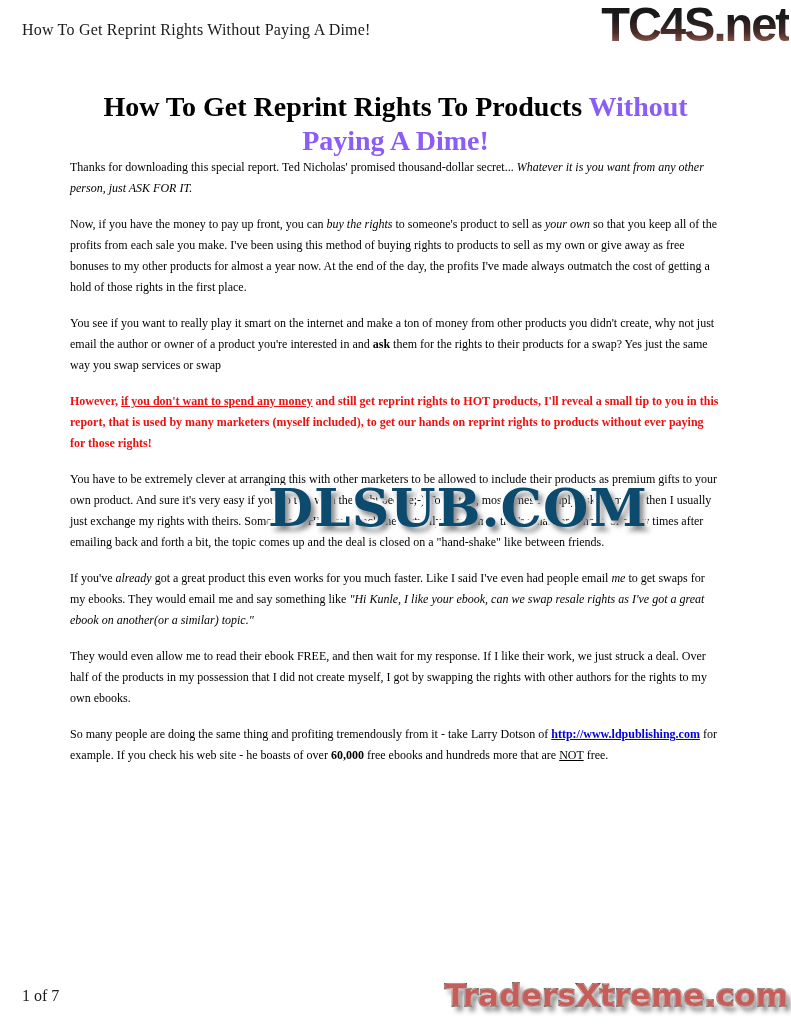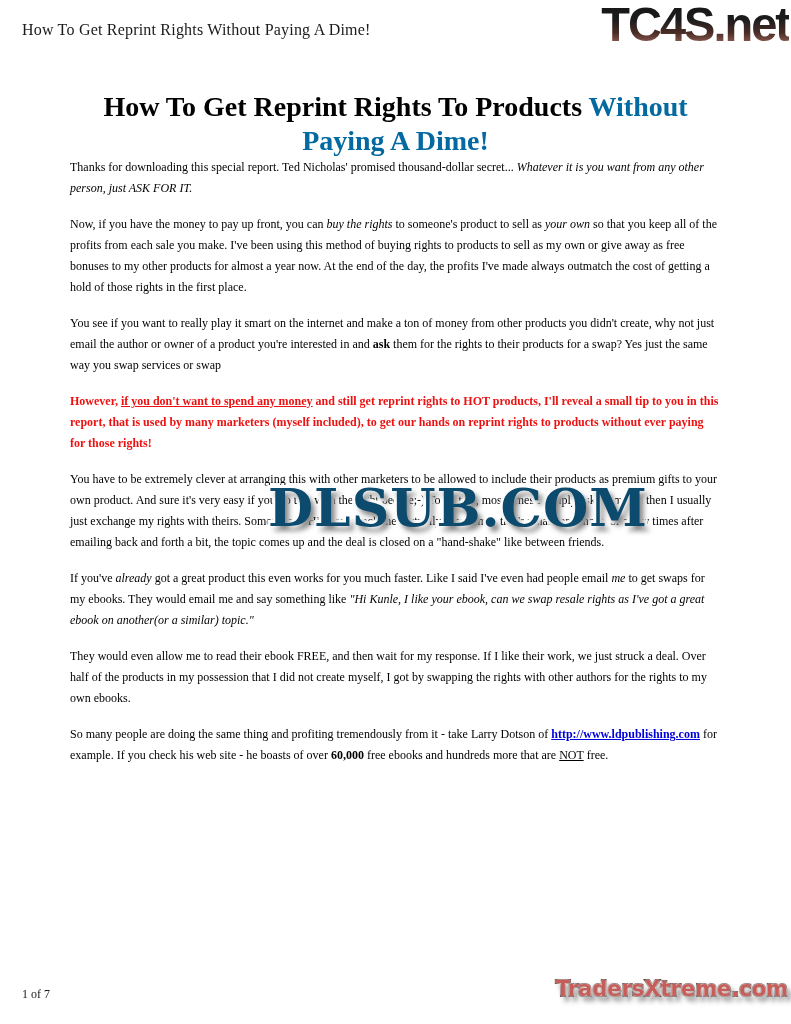--- a/index.html
+++ b/index.html
@@ -14,44 +14,44 @@
     position:absolute;right:2px;top:-2px;
     font-family:"Liberation Sans",sans-serif;font-weight:bold;font-size:47px;line-height:1.05;
     letter-spacing:-2px;transform:scaleY(1.04);transform-origin:top right;
     background:linear-gradient(180deg,#141414 0%,#1c1c1c 42%,#4a2c27 68%,#8a5a50 88%,#b5928a 100%);
     -webkit-background-clip:text;background-clip:text;color:transparent;
   }
   .doc-title{
     position:absolute;left:65px;top:71px;width:661px;text-align:center;
     font-weight:bold;font-size:28px;line-height:34px;color:#000;
   }
-  .doc-title .red{color:#0369a1;}
+  .doc-title .red{color:#8b5cf6;}
   .doc-body{
     position:absolute;left:70px;top:157px;width:650px;
     font-size:12px;line-height:21px;
   }
   .para{margin:0 0 15px 0;}
   .para.warning{color:#ee1111;font-weight:bold;}
   .i{font-style:italic;}
   .b{font-weight:bold;}
   .u{text-decoration:underline;}
   .link{color:#0000dd;font-weight:bold;text-decoration:underline;cursor:pointer;text-align:center;}
   .watermark{
     position:absolute;left:268px;top:482px;
     font-family:"DejaVu Serif",serif;font-weight:bold;font-size:52px;line-height:1;
     letter-spacing:1px;color:#0c4a6e;
     -webkit-text-stroke:6px #ffffff;paint-order:stroke fill;
     text-shadow:4px 5px 5px rgba(120,120,120,0.85);
   }
   .page-number{
-    position:absolute;left:22px;top:987px;font-size:12px;color:#1a1a1a;
+    position:absolute;left:22px;top:987px;font-size:16px;color:#1a1a1a;
   }
   .logo-traders{
     position:absolute;right:3px;top:977px;
-    font-family:"DejaVu Sans",sans-serif;font-weight:bold;font-size:21px;line-height:1.2;
+    font-family:"DejaVu Sans",sans-serif;font-weight:bold;font-size:31px;line-height:1.2;
     color:#c75d58;
     -webkit-text-stroke:2px #4d2220;paint-order:stroke fill;
     text-shadow:0 0 2px #ffffff,0 0 4px #e8e8e8,4px 5px 5px rgba(110,110,110,0.9);
     letter-spacing:0px;
   }
 </style>
 </head>
 <body>
 
 <div class="page">

